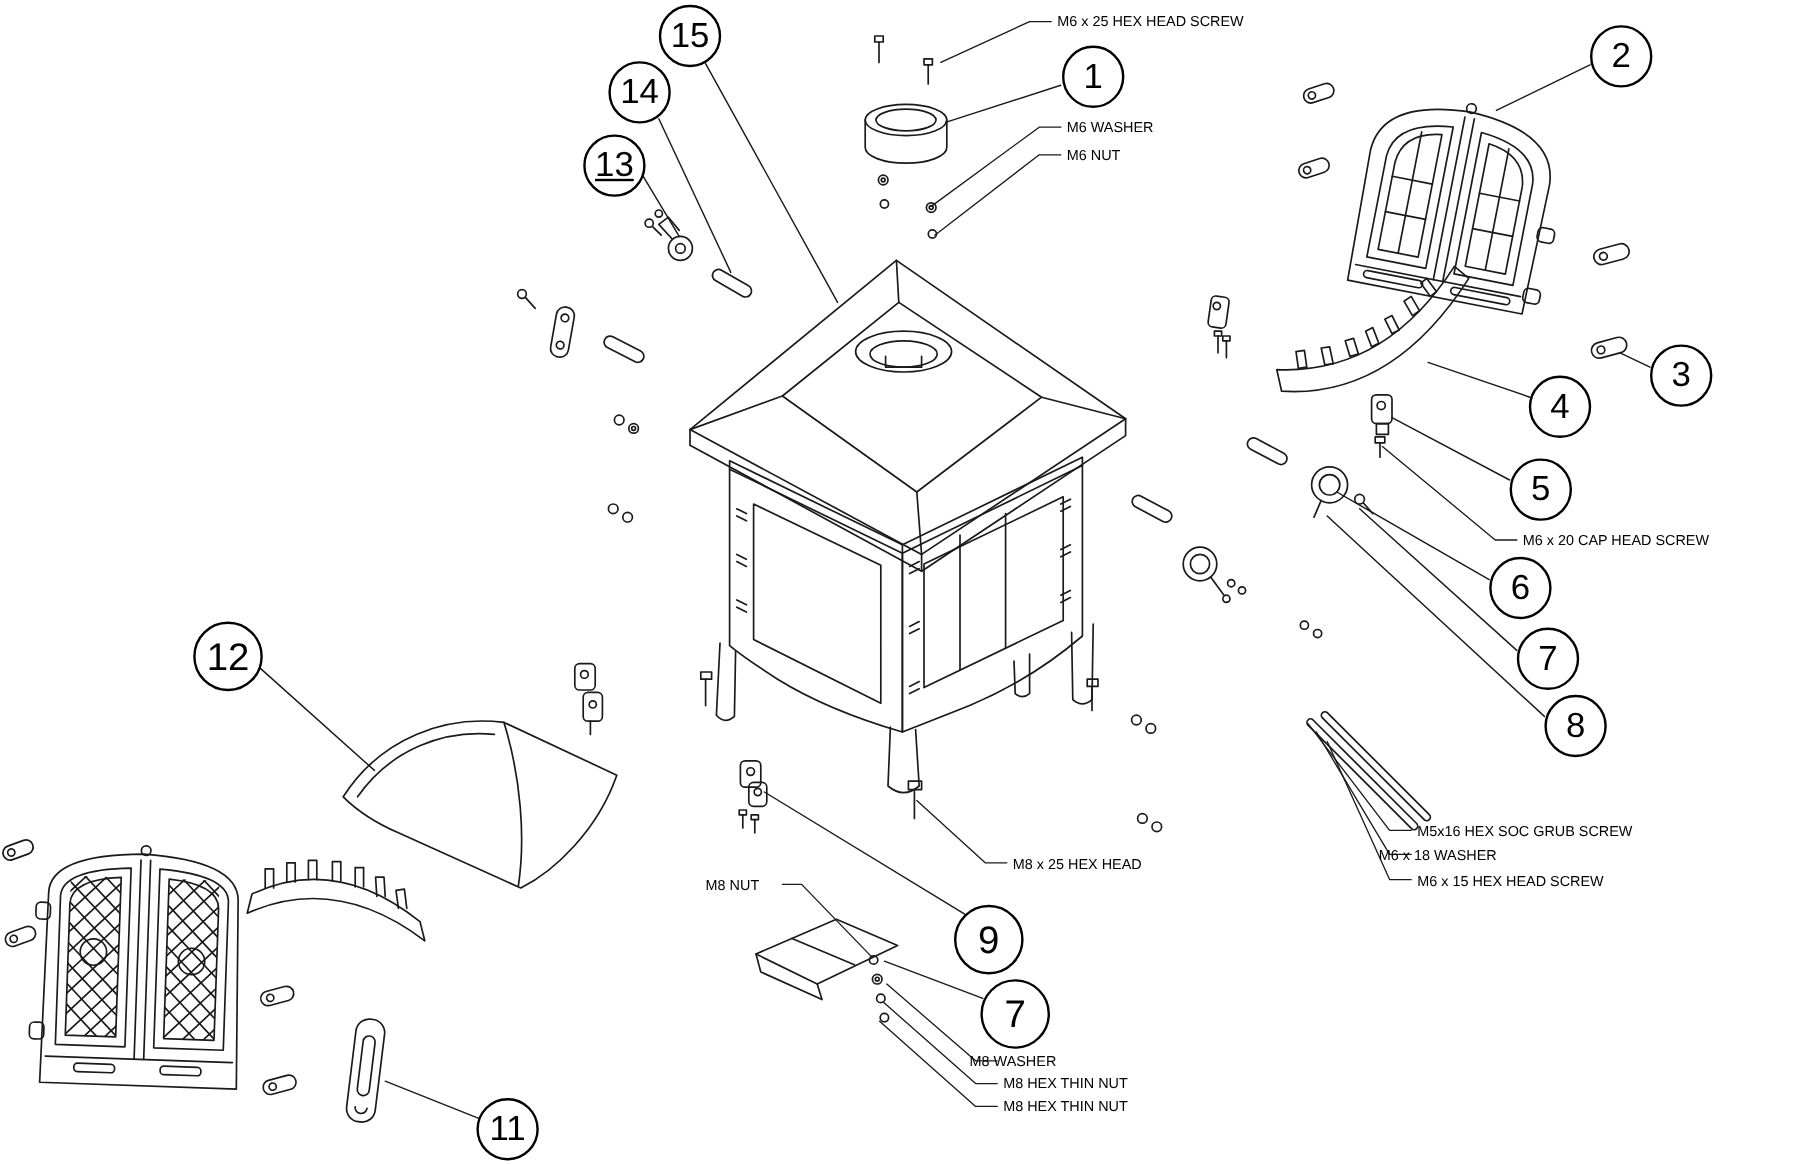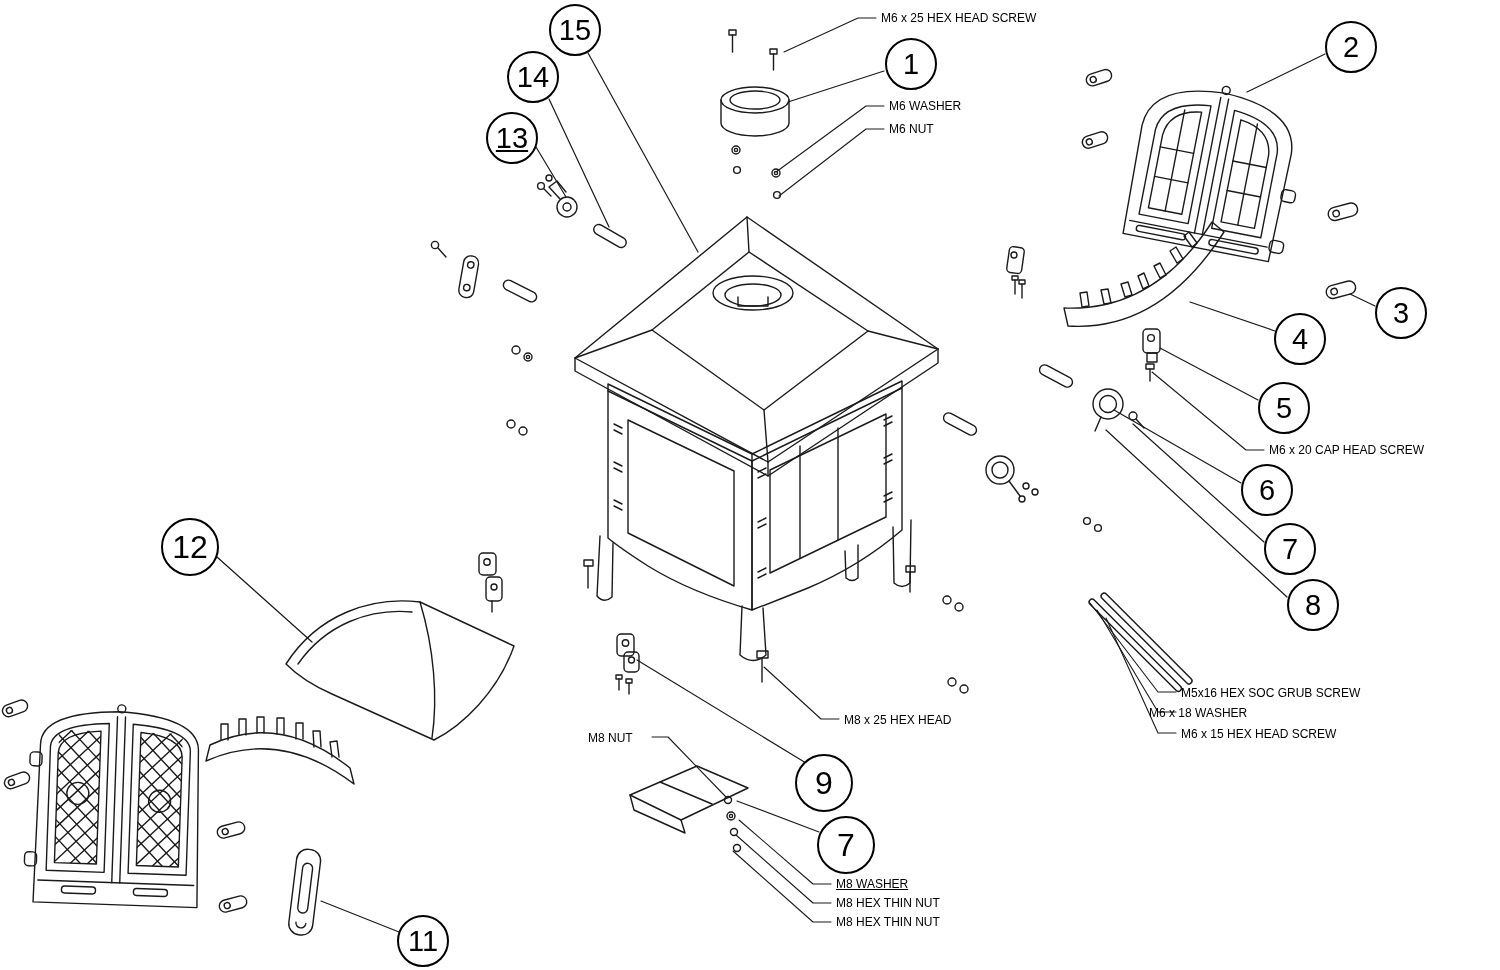--- a/index.html
+++ b/index.html
@@ -435,17 +435,17 @@
 
 <div class="part-label" style="left:881px;top:9px;">M6 x 25 HEX HEAD SCREW</div>
 <div class="part-label" style="left:889px;top:97px;">M6 WASHER</div>
 <div class="part-label" style="left:889px;top:120px;">M6 NUT</div>
 <div class="part-label" style="left:1269px;top:441px;">M6 x 20 CAP HEAD SCREW</div>
 <div class="part-label" style="left:1181px;top:684px;text-align:right;">M5x16 HEX SOC GRUB SCREW</div>
 <div class="part-label" style="left:1149px;top:704px;">M6 x 18 WASHER</div>
 <div class="part-label" style="left:1181px;top:725px;">M6 x 15 HEX HEAD SCREW</div>
 <div class="part-label" style="left:844px;top:711px;">M8 x 25 HEX HEAD</div>
 <div class="part-label" style="left:588px;top:729px;">M8 NUT</div>
-<div class="part-label" style="left:836px;top:875px;text-decoration:underline;">M8 WASHER</div>
+<div class="part-label" style="left:808px;top:875px;">M8 WASHER</div>
 <div class="part-label" style="left:836px;top:894px;">M8 HEX THIN NUT</div>
 <div class="part-label" style="left:836px;top:913px;">M8 HEX THIN NUT</div>
 
 </div>
 
 </body></html>

